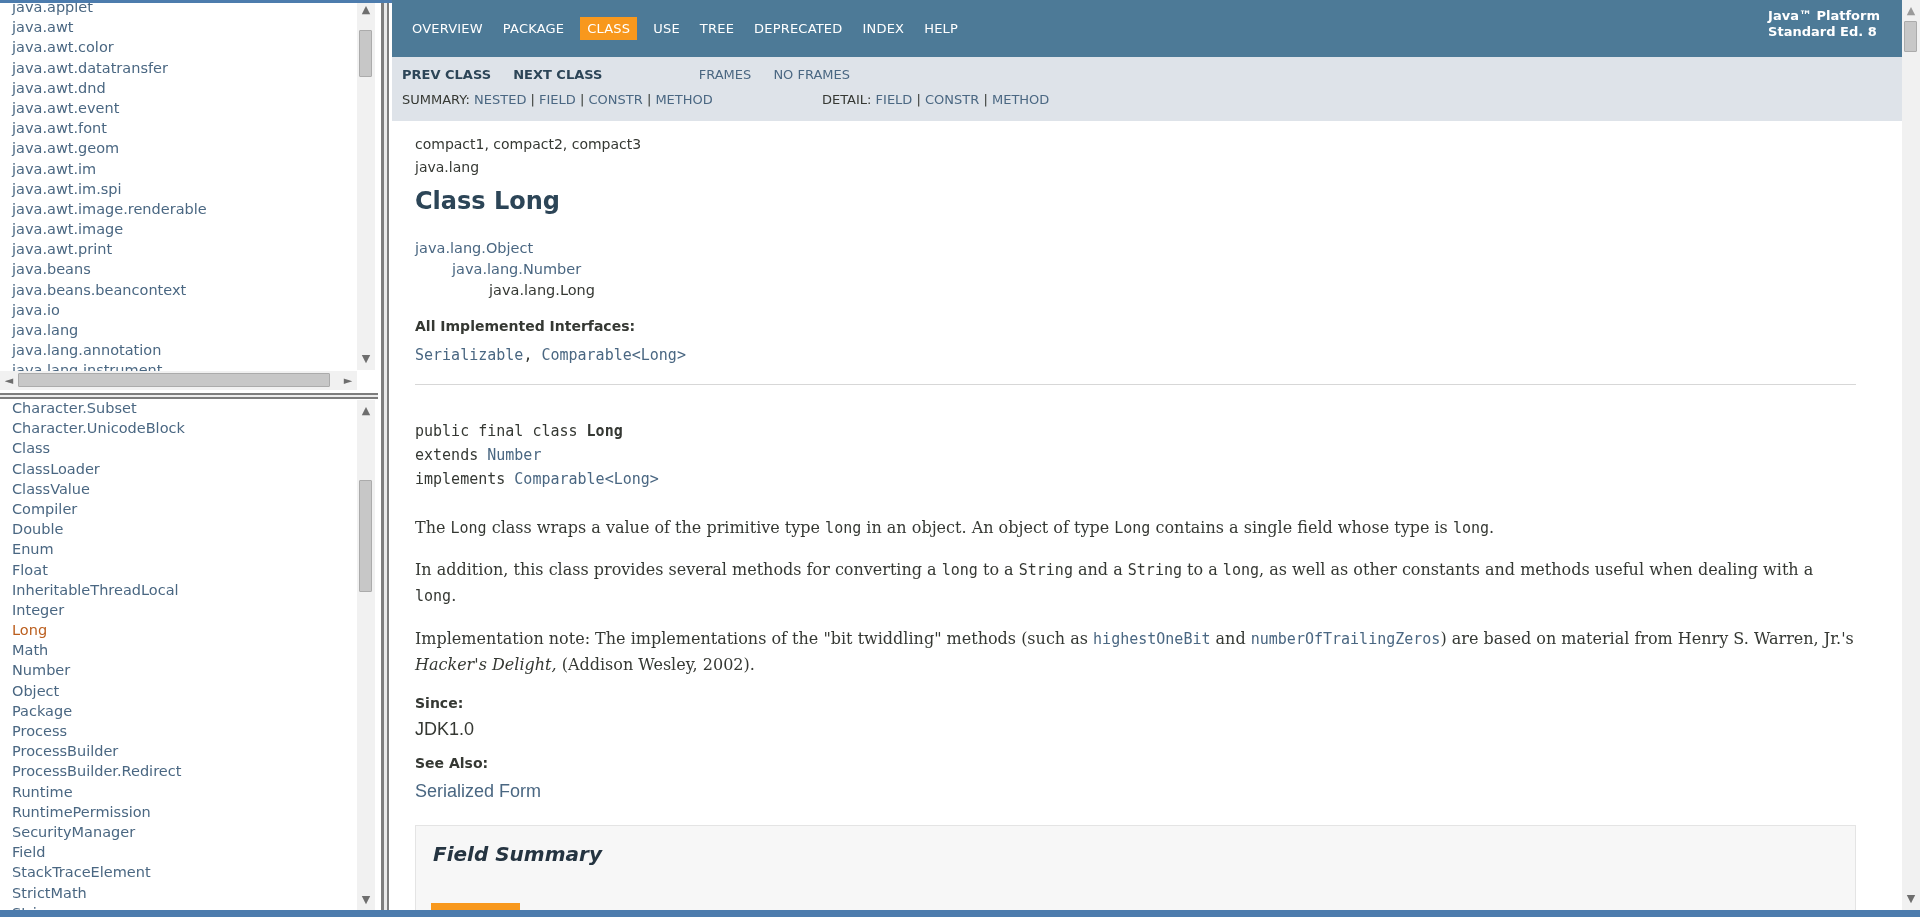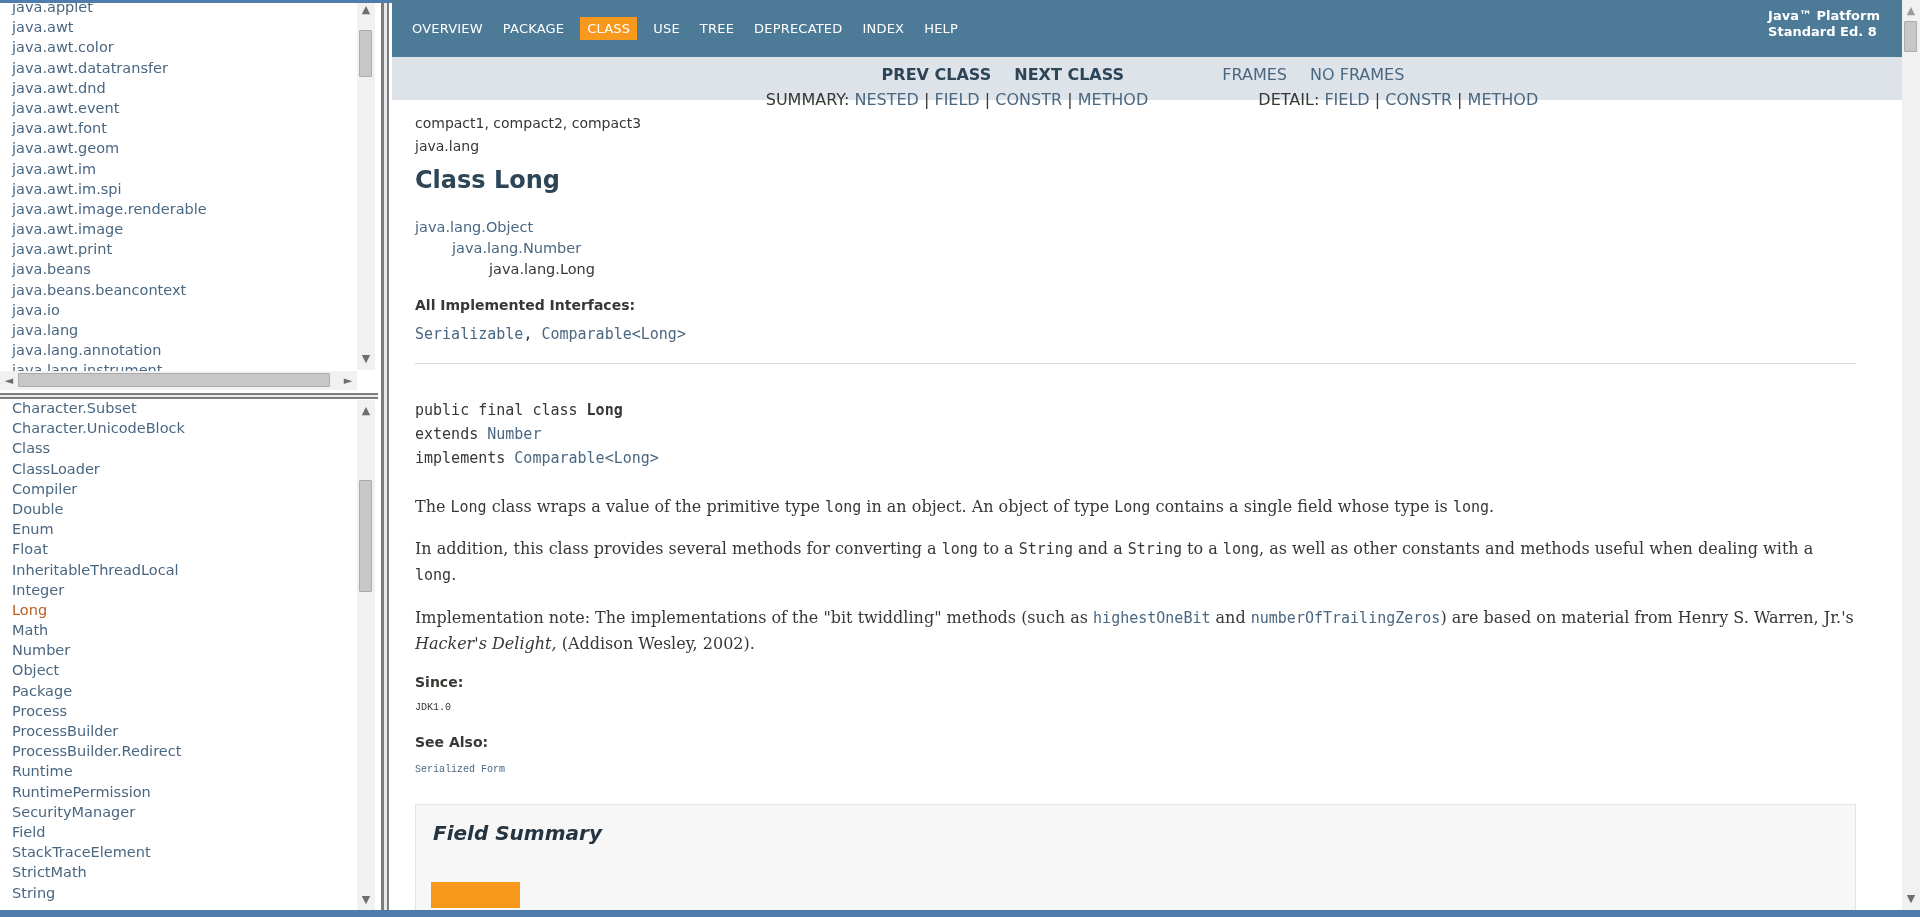--- a/index.html
+++ b/index.html
@@ -43,21 +43,21 @@
 
   
   .main-frame { position:absolute; left:392px; top:0; width:1510px; height:917px; overflow:hidden; background:#fff; }
 
   .top-nav { height:57px; background:#4d7a97; display:flex; align-items:center; padding-left:10px; position:relative; }
   .nav-item { color:#fff; font-size:13px; margin:0 10px; cursor:pointer; letter-spacing:.2px; }
   .nav-item.active { background:#f8981d; padding:4px 7px; margin:0 6px; }
   .brand { position:absolute; right:22px; top:8px; text-align:left; color:#fff; font-weight:bold;
            font-size:13px; line-height:16px; }
 
-  .sub-nav { height:43px; background:#dee3e9; padding:6px 0 0 10px; font-size:16px;text-align:center; }
+  .sub-nav { height:64px; background:#dee3e9; padding:6px 0 0 10px; font-size:13px; }
   .sub-row1 { height:26px; line-height:24px; }
   .sub-row2 { height:24px; line-height:22px; }
   .snav-strong { font-weight:bold; color:#2c4557; margin-right:18px; cursor:pointer; }
   .snav-link { color:#4a6782; margin-right:18px; cursor:pointer; }
   .gap86 { display:inline-block; width:70px; }
   .snav-label { color:#353833; }
   .sep { color:#353833; }
   .inline-link { color:#4a6782; cursor:pointer; }
   .detail-group { margin-left:105px; }
 
@@ -85,22 +85,22 @@
   .paras p:nth-child(1){ margin-top:24px; }
   .paras p:nth-child(2){ margin-top:16px; }
   .paras p:nth-child(3){ margin-top:17px; }
 
   .seg-code  { font-family:"DejaVu Sans Mono","Liberation Mono",monospace; font-size:15px; color:#353833; }
   .seg-codeb { font-family:"DejaVu Sans Mono","Liberation Mono",monospace; font-size:15px; color:#353833; font-weight:bold; }
   .seg-codelink { font-family:"DejaVu Sans Mono","Liberation Mono",monospace; font-size:15px; color:#4a6782; cursor:pointer; }
   .seg-i { font-style:italic; }
 
   .dl-label { margin-top:18px; font-size:14px; font-weight:bold; color:#353833; line-height:17px; }
-  .dl-value { margin-top:8px; font-family:Liberation Mono, monospace;
-              font-size:10px; line-height:18px; color:#353833; }
+  .dl-value { margin-top:8px; font-family:Liberation Sans, sans-serif;
+              font-size:18px; line-height:18px; color:#353833; }
   .dl-value.link { color:#4a6782; cursor:pointer; }
   .dl-label.see { margin-top:17px; }
   .dl-value.see { margin-top:10px; }
 
   .summary-box { margin-top:25px; background:#f7f7f7; border:1px solid #e4e4e4; height:220px;
                  padding:16px 0 0 17px; position:relative; }
   .summary-title { font-size:20px; font-weight:bold; font-style:italic; color:#253441; }
   .fields-tab { position:absolute; left:15px; top:77px; width:89px; height:26px; background:#f8981d; }
 </style>
 </head>
@@ -139,20 +139,21 @@
     <span class="arrow" style="left:340px;">►</span>
   </div>
 </div>
 
 <div class="cls-frame">
   <ul class="frame-list" id="class-list">
       <li>Character.Subset</li>
       <li>Character.UnicodeBlock</li>
       <li>Class</li>
       <li>ClassLoader</li>
+      <li>ClassValue</li>
       <li>Compiler</li>
       <li>Double</li>
       <li>Enum</li>
       <li>Float</li>
       <li>InheritableThreadLocal</li>
       <li>Integer</li>
       <li class="selected">Long</li>
       <li>Math</li>
       <li>Number</li>
       <li>Object</li>

